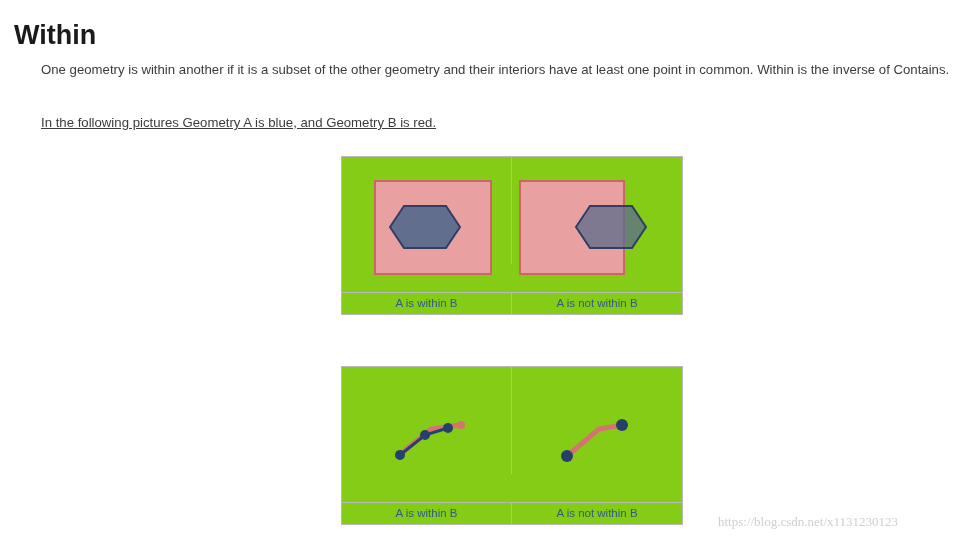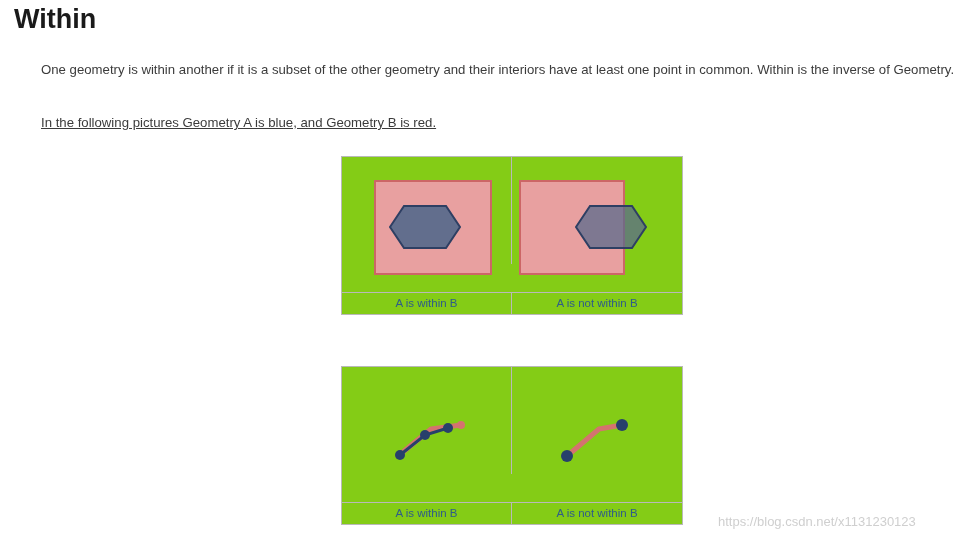--- a/index.html
+++ b/index.html
@@ -11,21 +11,21 @@
     height: 544px;
     background: #ffffff;
     font-family: "Liberation Sans", sans-serif;
     color: #333333;
     position: relative;
     overflow: hidden;
   }
   .page-title {
     position: absolute;
     left: 14px;
-    top: 4px;
+    top: 20px;
     font-size: 27px;
     font-weight: bold;
     color: #1a1a1a;
     letter-spacing: 0px;
   }
   .para {
     position: absolute;
     font-size: 13.2px;
     line-height: 20px;
     color: #3b3b3b;
@@ -90,30 +90,30 @@
     left: 0;
     top: 0;
   }
 
   .watermark {
     position: absolute;
     left: 718px;
     top: 514px;
     font-size: 13px;
     color: #cfcfcf;
-    font-family: Liberation Sans, sans-serif;
+    font-family: Liberation Serif, serif;
     white-space: nowrap;
   }
 </style>
 </head>
 <body>
 
 <div class="page-title">Within</div>
 
-<div class="para para-1">One geometry is within another if it is a subset of the other geometry and their interiors have at least one point in common. Within is the inverse of Geometry.</div>
+<div class="para para-1">One geometry is within another if it is a subset of the other geometry and their interiors have at least one point in common. Within is the inverse of Contains.</div>
 <div class="para para-2">In the following pictures Geometry A is blue, and Geometry B is red.</div>
 
 <div class="figure figure-1">
   <div class="fig-cells">
     <div class="fig-cell left">
       <svg class="shape-svg" width="170" height="137" viewBox="0 0 170 137">
         <rect x="33" y="24" width="116" height="93" fill="#e8a0a0" stroke="#cc6666" stroke-width="2"></rect>
         <polygon points="48,70 62,49 104,49 118,70 104,91 62,91" fill="#5b6b8c" fill-opacity="0.95" stroke="#2e3f63" stroke-width="2"></polygon>
       </svg>
     </div>

